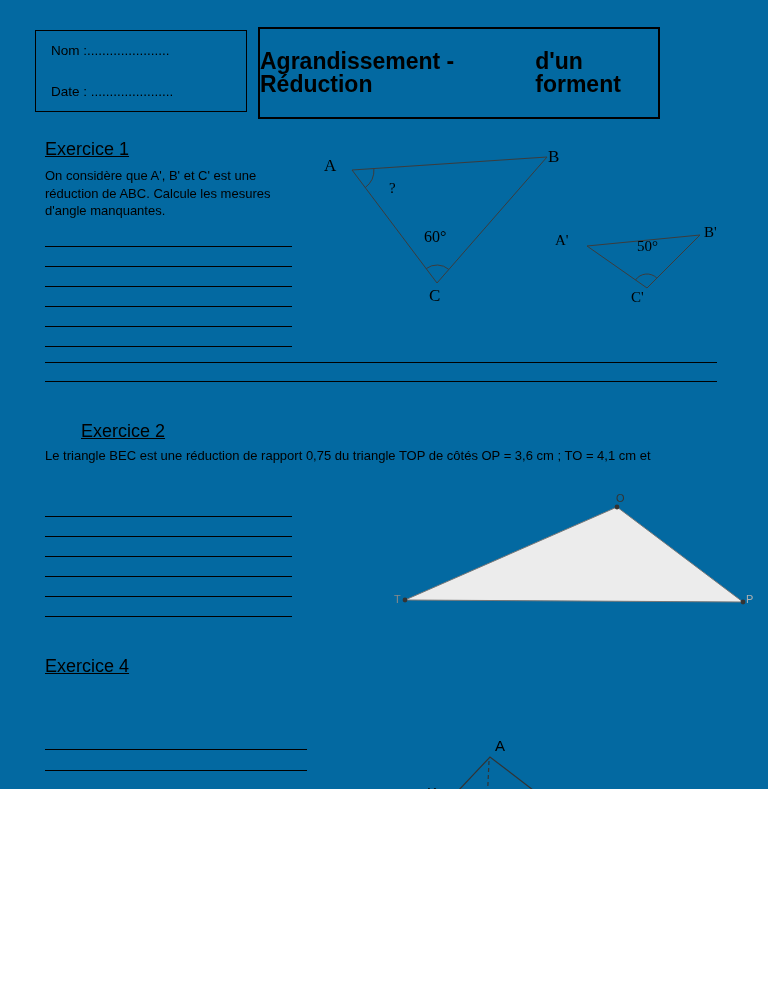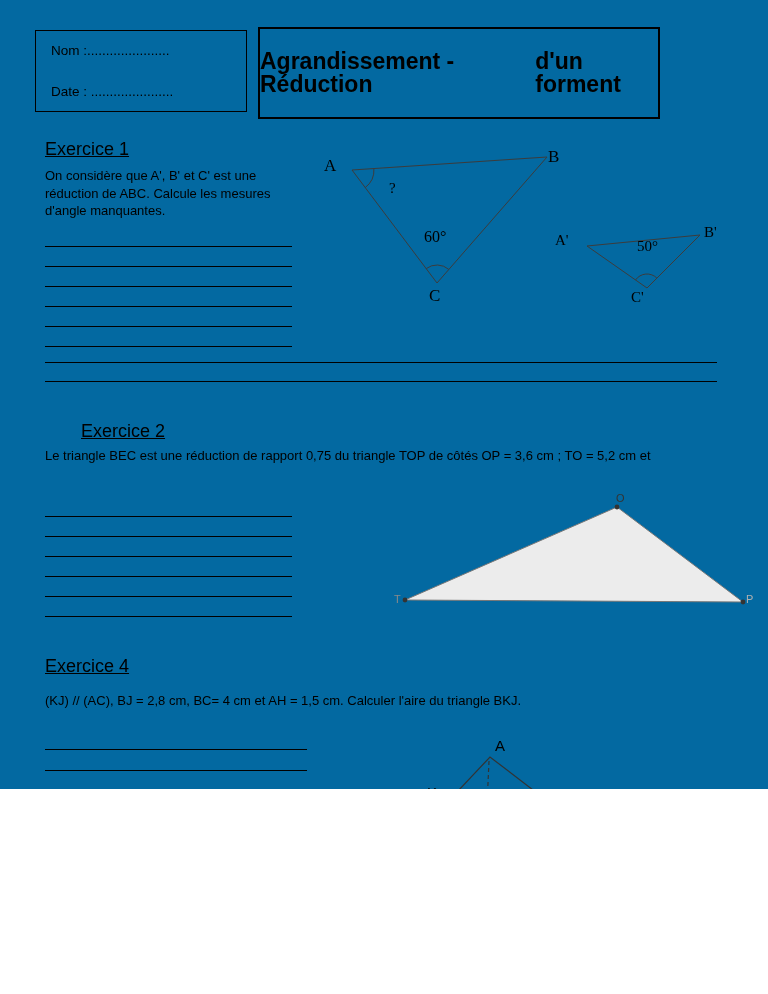--- a/index.html
+++ b/index.html
@@ -83,21 +83,21 @@
     <path d="M335.5 140 A14 14 0 0 1 356.9 138.1" fill="none" stroke="#3c3c3c" stroke-width="1"></path>
     <text x="255" y="105" font-size="15" class="fig-serif">A'</text>
     <text x="404" y="97" font-size="15" class="fig-serif">B'</text>
     <text x="331" y="162" font-size="15" class="fig-serif">C'</text>
     <text x="337" y="111" font-size="15" class="fig-serif">50°</text>
   </svg>
 
   <div class="abs ex-heading" style="left:45px; top:421px;margin-left:36px;">Exercice 2</div>
 
   <div class="abs statement" style="left:45px; top:447px; width:690px;">
-    <div>Le triangle BEC est une réduction de rapport 0,75 du triangle TOP de côtés OP = 3,6 cm ; TO = 5,2 cm et</div>
+    <div>Le triangle BEC est une réduction de rapport 0,75 du triangle TOP de côtés OP = 3,6 cm ; TO = 4,1 cm et</div>
   </div>
 
   <div class="abs lines-col" style="left:45px; top:497px; width:247px;">
     <div class="answer-line"></div>
     <div class="answer-line"></div>
     <div class="answer-line"></div>
     <div class="answer-line"></div>
     <div class="answer-line"></div>
     <div class="answer-line"></div>
   </div>
@@ -108,21 +108,20 @@
     <circle cx="227" cy="17" r="2.4" fill="#333"></circle>
     <circle cx="353" cy="112" r="2.4" fill="#333"></circle>
     <text x="4" y="113" font-size="11" fill="#8a8a8a">T</text>
     <text x="226" y="12" font-size="11" fill="#333">O</text>
     <text x="356" y="113" font-size="11" fill="#b0b0b0">P</text>
   </svg>
 
   <div class="abs ex-heading" style="left:45px; top:656px;">Exercice 4</div>
 
   <div class="abs statement" style="left:45px; top:692px; width:690px;">
-    <div>(KJ) // (AC), BJ = 2,8 cm, BC= 4 cm et AH = 1,5 cm. Calculer l'aire du triangle BKJ.</div>
   </div>
 
   <div class="abs" style="left:45px; top:729px; width:262px;">
     <div class="answer-line" style="height:21px;"></div>
     <div class="answer-line" style="height:21px;"></div>
     <div class="answer-line" style="height:21px;"></div>
     <div class="answer-line" style="height:21px;"></div>
     <div class="answer-line" style="height:21px;"></div>
     <div class="answer-line" style="height:21px;"></div>
     <div class="answer-line" style="height:21px;"></div>

